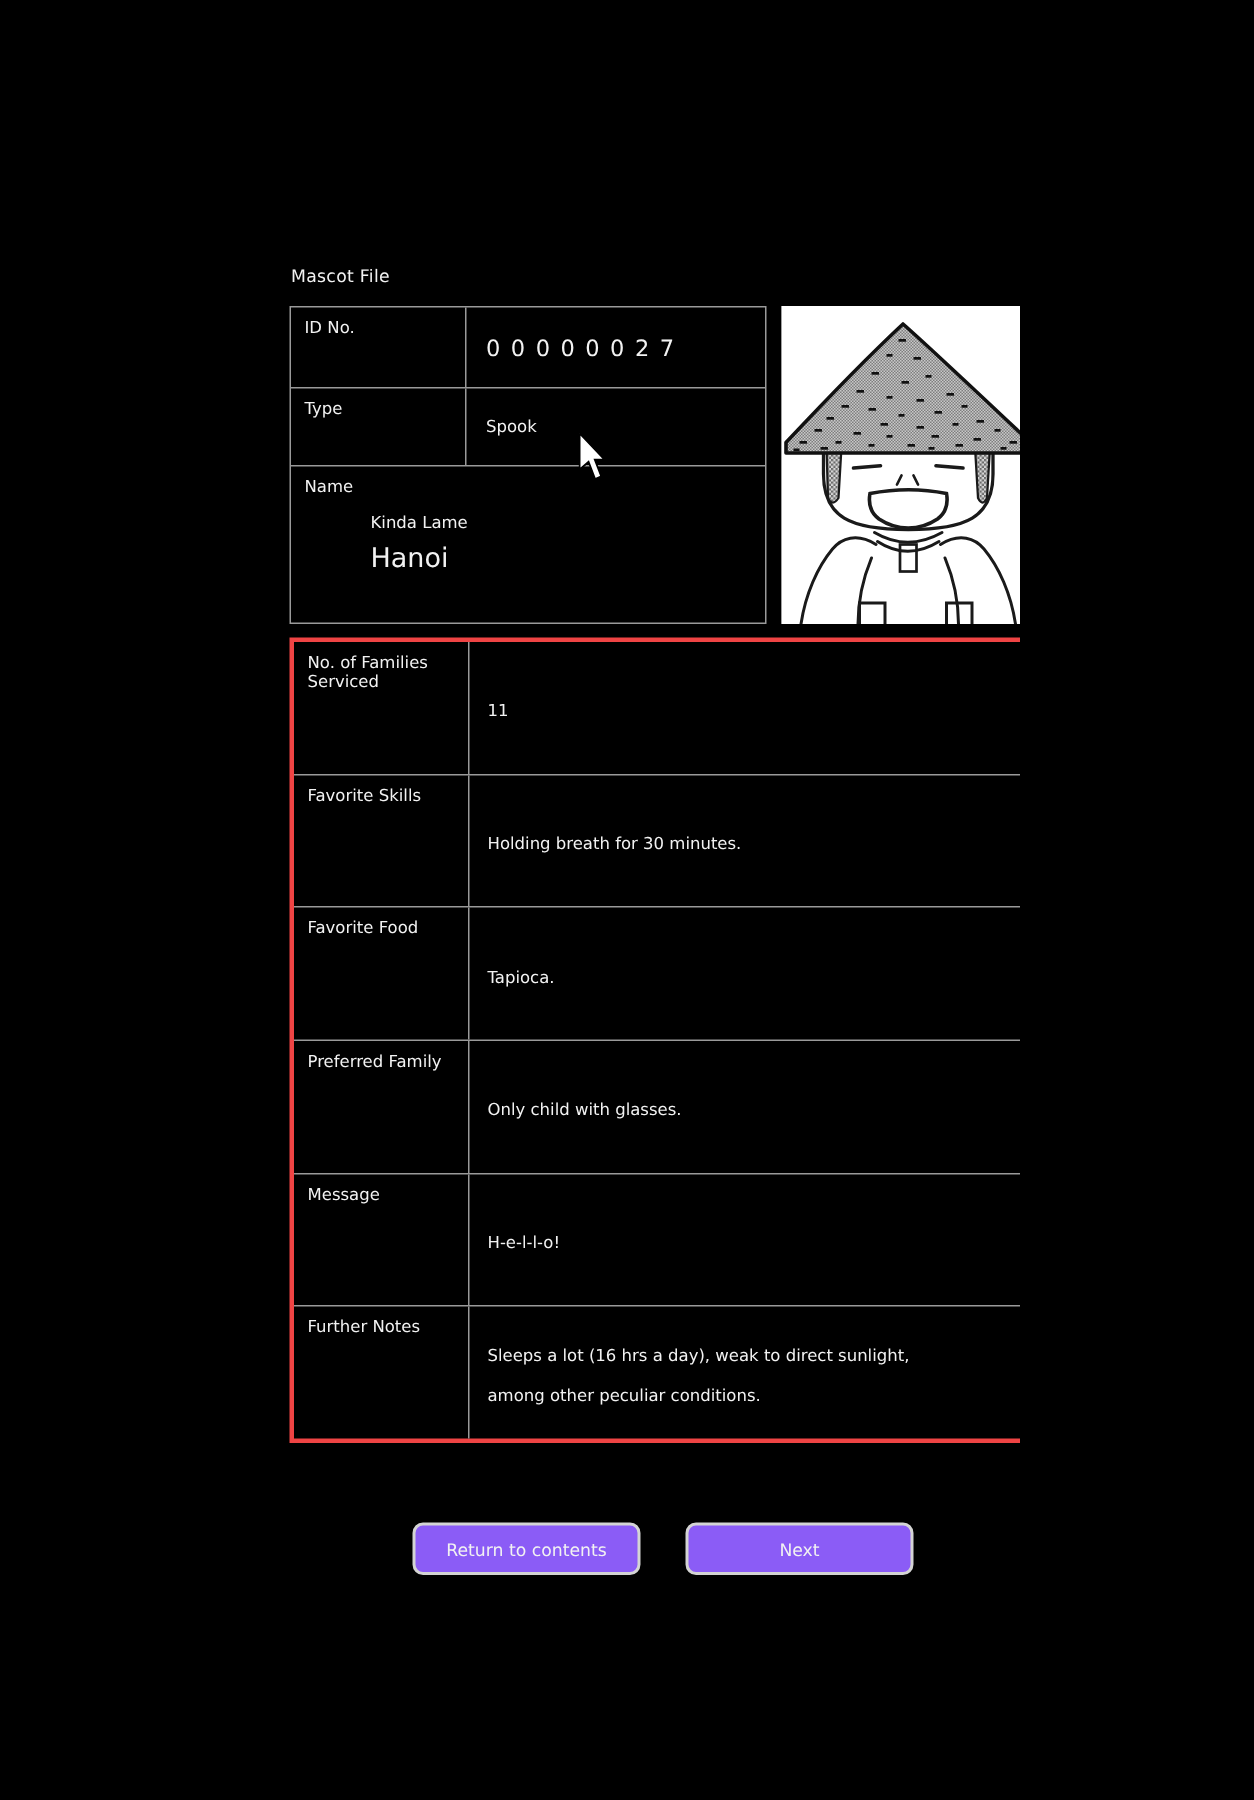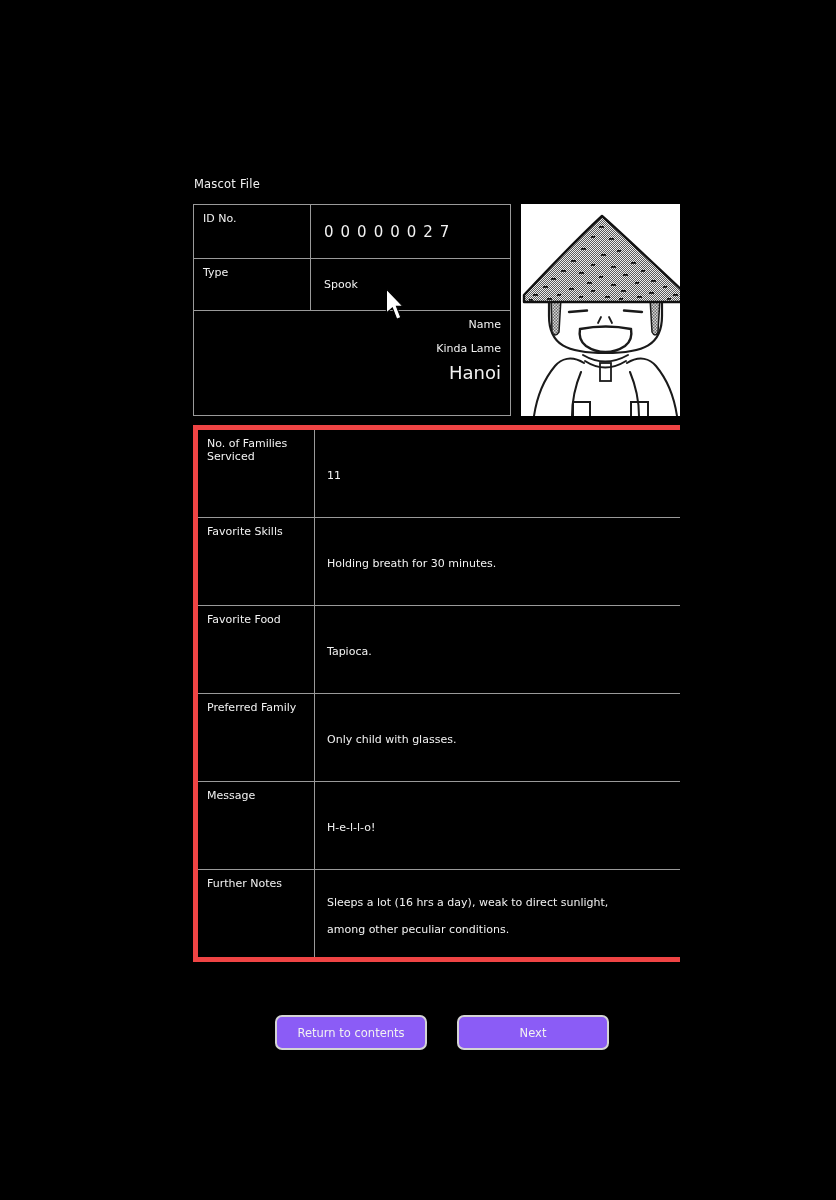--- a/index.html
+++ b/index.html
@@ -13,31 +13,31 @@
   #profile{position:absolute;left:193px;top:204px;width:318px;height:212px;
     border:1px solid #9a9a9a;box-sizing:border-box;display:flex;flex-direction:column;}
   .prow{display:flex;border-bottom:1px solid #9a9a9a;}
   .prow.last{border-bottom:none;flex:1;}
   .cell-label{width:117px;min-width:117px;border-right:1px solid #9a9a9a;
     padding:7px 9px;font-size:11px;box-sizing:border-box;}
   .cell-value{flex:1;display:flex;align-items:center;padding-left:13px;font-size:11px;}
   .row-id{height:53px;}
   .row-type{height:51px;}
   .id-number{font-size:15px;letter-spacing:7px;}
-  .name-cell{padding:7px 9px;font-size:11px;text-align:right;}
+  .name-cell{padding:7px 9px;font-size:11px;}
   .epithet{margin:11px 0 0 44px;font-size:11px;}
   .bigname{margin:7px 0 0 44px;font-size:18px;}
 
   
   #portrait{position:absolute;left:521px;top:204px;width:169px;height:212px;background:#fff;}
   #portrait svg{display:block;}
 
   
   #details{position:absolute;left:193px;top:425px;width:496px;height:537px;
-    border:5px solid #ef4444;box-sizing:border-box;display:flex;flex-direction:column;}
+    border:3px solid #ef4444;box-sizing:border-box;display:flex;flex-direction:column;}
   .drow{display:flex;flex:1;border-bottom:1px solid #9a9a9a;min-height:0;}
   .drow.last{border-bottom:none;}
   .dval{flex:1;display:flex;flex-direction:column;justify-content:center;
     padding:8px 12px 4px 12px;font-size:11px;box-sizing:border-box;line-height:27px;}
 
   
   .btn{position:absolute;top:1015px;height:35px;background:#8b5cf6;border:2px solid #d4d4d4;
     border-radius:7px;color:#f2f2f2;font-size:11.5px;font-family:"DejaVu Sans",sans-serif;
     display:flex;align-items:center;justify-content:center;box-sizing:border-box;cursor:pointer;}
   #btn-return{left:275px;width:152px;}

